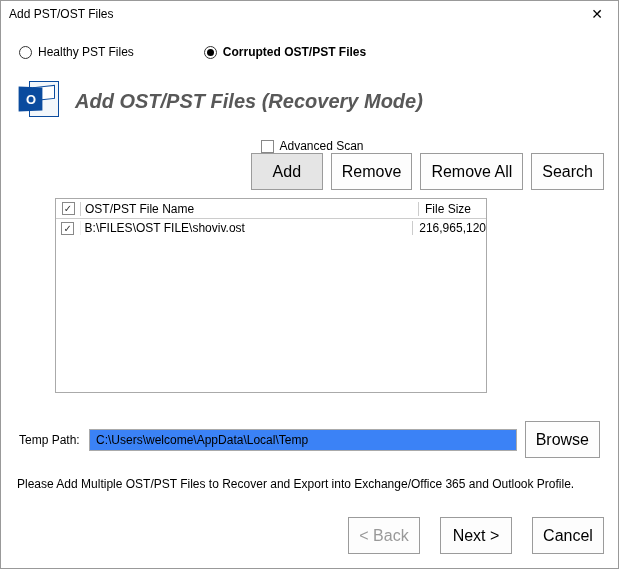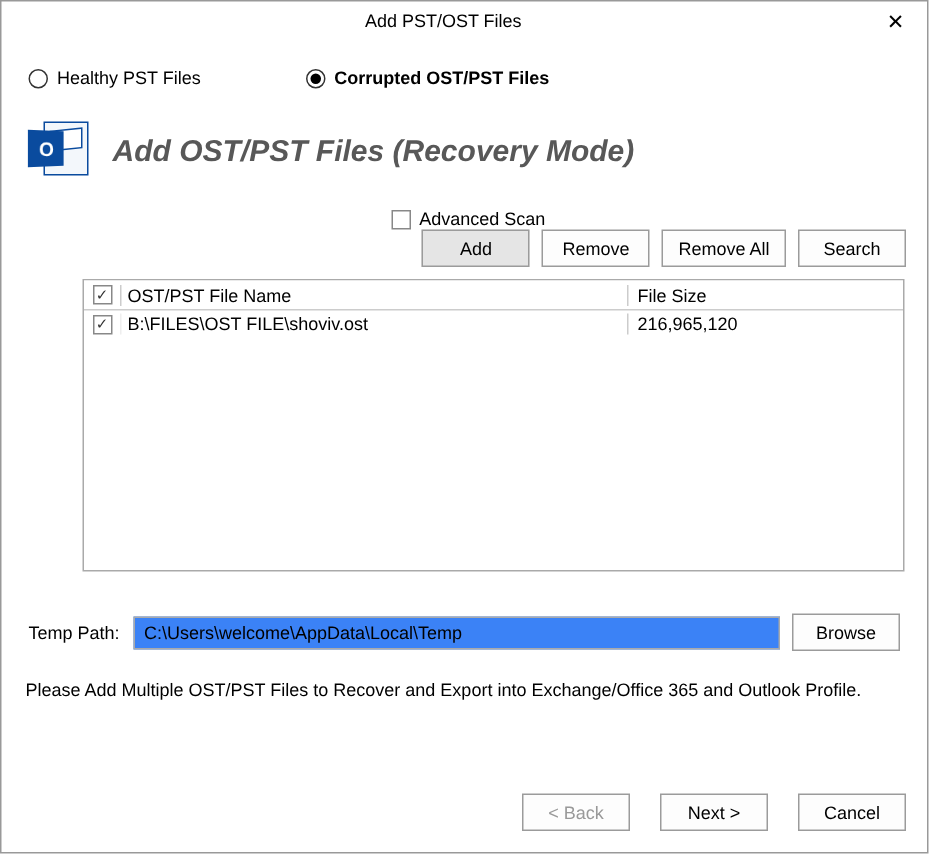--- a/index.html
+++ b/index.html
@@ -13,21 +13,20 @@
   border: 1px solid #999;
   position: relative;
   overflow: hidden;
 }
 .titlebar {
   height: 26px;
   display: flex;
   align-items: center;
   padding: 0 6px 0 8px;
   font-size: 12px;
-  text-align: center;
 }
 .titlebar .title { flex: 1; }
 .titlebar .close {
   width: 30px;
   height: 22px;
   display: flex;
   align-items: center;
   justify-content: center;
   font-size: 14px;
   cursor: pointer;
@@ -128,40 +127,40 @@
   color: #333;
 }
 .checkbox.checked::after { content: "✓"; }
 .toolbar-btns {
   margin-left: auto;
   display: flex;
   gap: 8px;
 }
 .btn {
   min-width: 72px;
-  height: 25px;
+  height: 37px;
   border: 1px solid #9b9b9b;
   background: #fdfdfd;
-  font-size: 12px;
+  font-size: 16px;
   display: inline-flex;
   align-items: center;
   justify-content: center;
   padding: 0 10px;
   cursor: pointer;
 }
 .btn.primary {
   background: #e5e5e5;
 }
 .btn.disabled {
   color: #999;
   cursor: default;
 }
 .file-table {
   margin: 0 0 0 40px;
-  width: 548px;
+  width: 432px;
   height: 195px;
   border: 1px solid #aaa;
   background: #fff;
   font-size: 12px;
 }
 .ft-header {
   display: flex;
   background: #fff;
   border-bottom: 1px solid #ccc;
   height: 20px;

